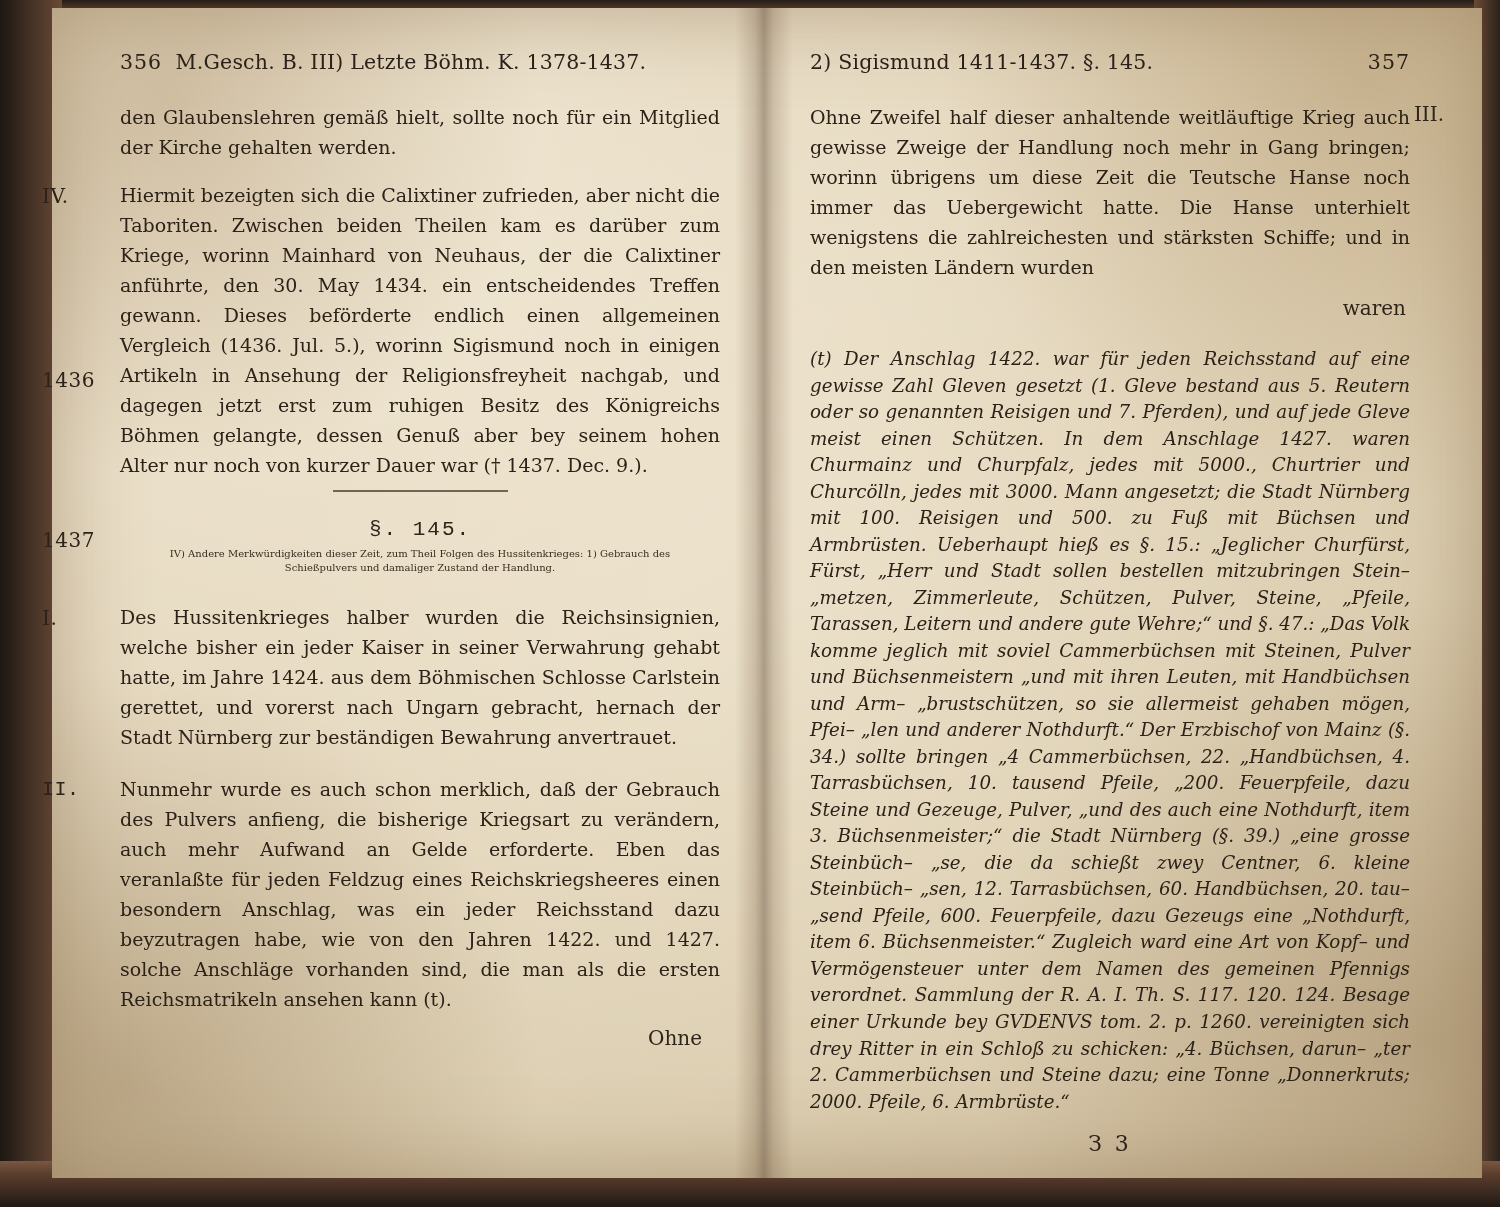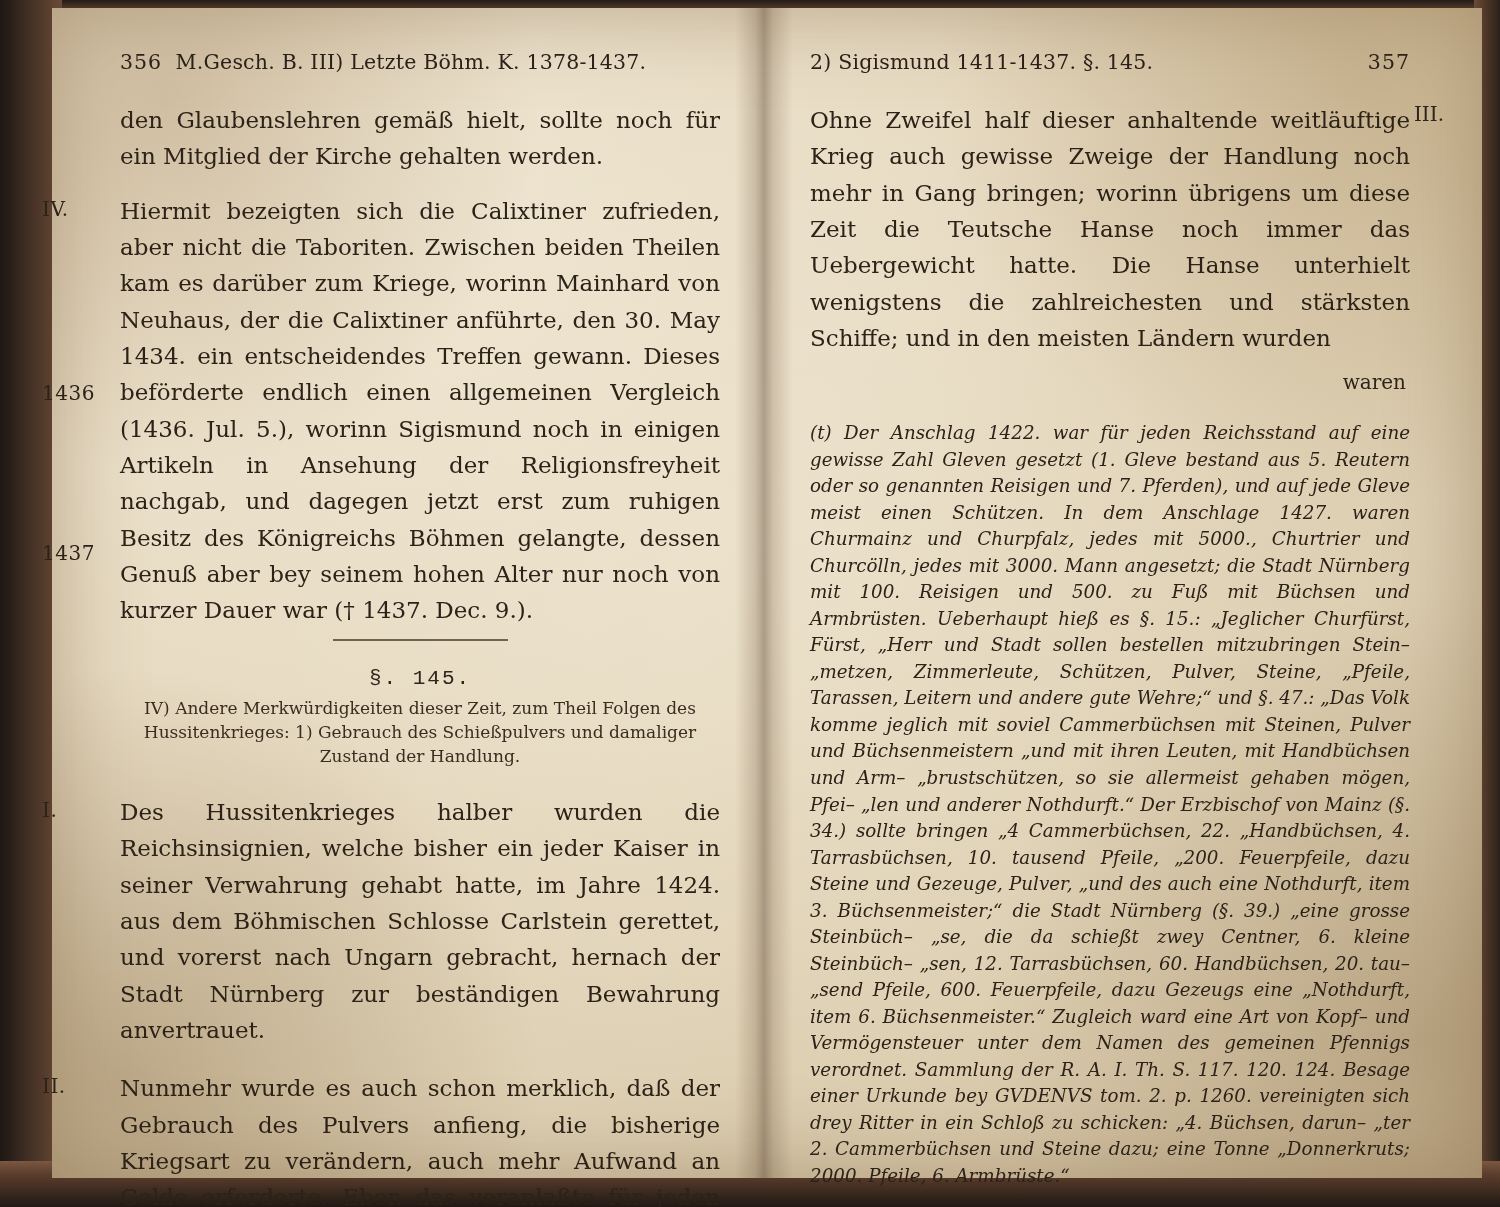--- a/index.html
+++ b/index.html
@@ -105,21 +105,21 @@
     letter-spacing: 0.2px;
     white-space: nowrap;
     margin-bottom: 28px;
     color: #2b2118;
   }
   .rh-right { }
   .rh-folio { letter-spacing: 1px; }
   .rh-folio-right { float: right; margin-right: 0; }
 
   p.body {
-    font-size: 23px;
+    font-size: 19px;
     line-height: 1.58;
     text-align: justify;
     margin: 0 0 7px 0;
     text-indent: 0;
     color: #2c2218;
   }
   .indent { text-indent: 58px; }
 
   
   .marg {
@@ -133,41 +133,41 @@
 
   .sec-head {
     text-align: center;
     font-size: 21px;
     margin: 26px 0 6px 0;
     letter-spacing: 2px;
     font-family: Liberation Mono, monospace;
   }
   .sec-sub {
     text-align: center;
-    font-size: 17px;
+    font-size: 10px;
     line-height: 1.42;
     margin: 0 22px 26px 22px;
     color: #3a2d20;
   }
   .rule {
     width: 175px;
     height: 2px;
     background: #4a3a28;
     margin: 10px auto 6px auto;
     opacity: .75;
   }
 
   .catch {
     text-align: right;
     font-size: 20px;
     margin-top: 14px;
     padding-right: 4px;
   }
   .catch-center {
-    text-align: center;
+    text-align: right;
     font-size: 20px;
     margin-top: 12px;
     padding-right: 18px;
   }
   .sig {
     text-align: center;
     font-size: 22px;
     letter-spacing: 3px;
     margin-top: 16px;
   }
@@ -222,21 +222,21 @@
     <div class="rule"></div>
     <div class="sec-head">§. 145.</div>
     <div class="sec-sub">IV) Andere Merkwürdigkeiten dieser Zeit, zum Theil Folgen des Hussitenkrieges: 1) Gebrauch des Schießpulvers und damaliger Zustand der Handlung.</div>
 
     <div class="blk">
       <span class="marg" style="top:4px;">I.</span>
       <p class="body indent">Des Hussitenkrieges halber wurden die Reichsinsignien, welche bisher ein jeder Kaiser in seiner Verwahrung gehabt hatte, im Jahre 1424. aus dem Böhmischen Schlosse Carlstein gerettet, und vorerst nach Ungarn gebracht, hernach der Stadt Nürnberg zur beständigen Bewahrung anvertrauet.</p>
     </div>
 
     <div class="blk" style="margin-top:22px;">
-      <span class="marg" style="top:4px;">II.</span>
+      <span class="marg" style="top:4px;font-family:Liberation Mono, monospace;">II.</span>
       <p class="body indent">Nunmehr wurde es auch schon merklich, daß der Gebrauch des Pulvers anfieng, die bisherige Kriegsart zu verändern, auch mehr Aufwand an Gelde erforderte. Eben das veranlaßte für jeden Feldzug eines Reichskriegsheeres einen besondern Anschlag, was ein jeder Reichsstand dazu beyzutragen habe, wie von den Jahren 1422. und 1427. solche Anschläge vorhanden sind, die man als die ersten Reichsmatrikeln ansehen kann (t).</p>
     </div>
 
     <div class="catch-center">Ohne</div>
   </div>
 
   <div class="col col-right">
 
     <div class="running-head">
       <span class="rh-right">2) Sigismund 1411-1437. §. 145.</span>

